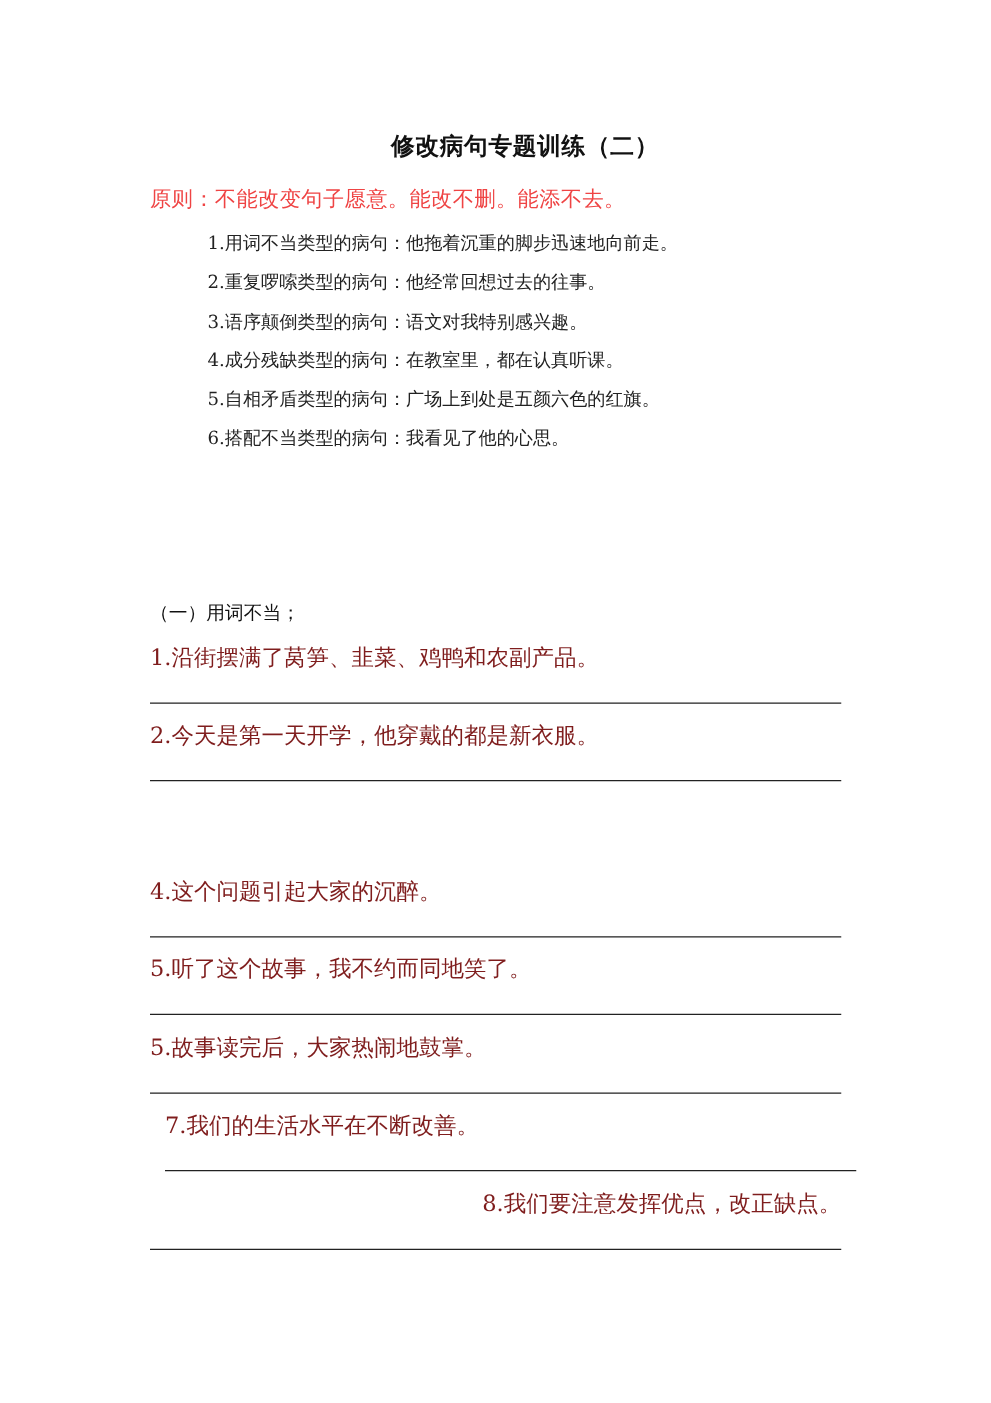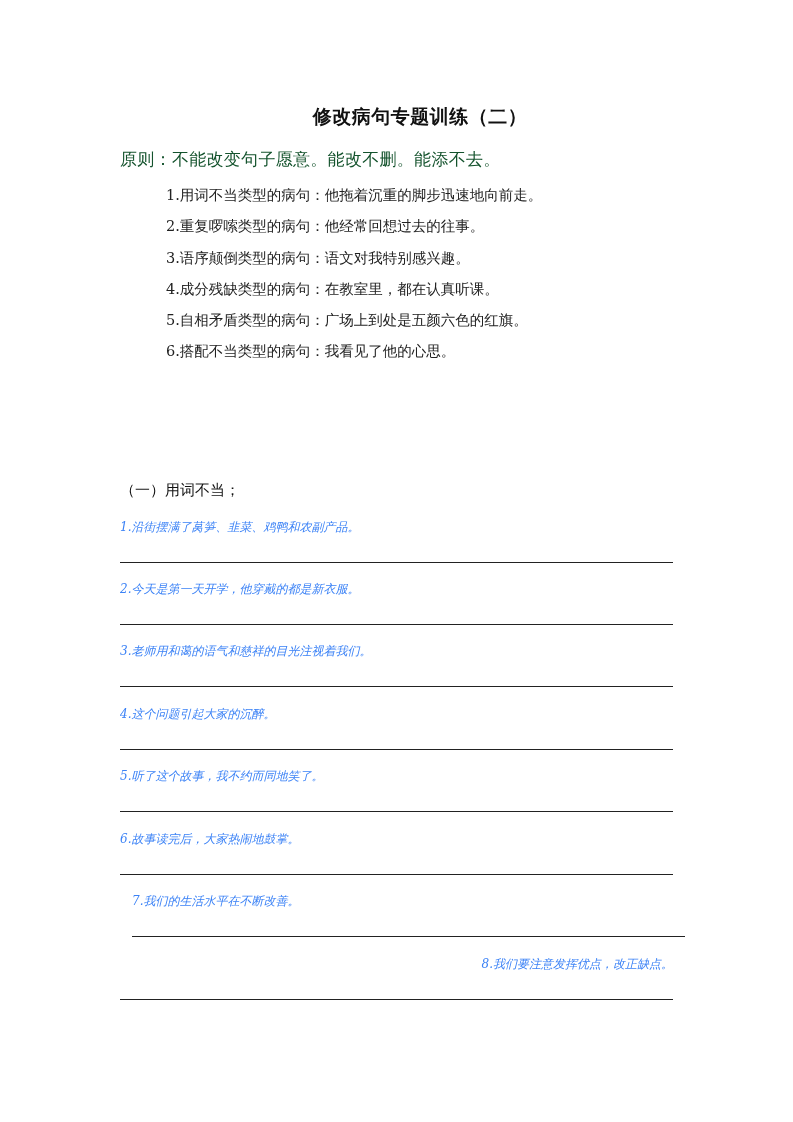--- a/index.html
+++ b/index.html
@@ -31,21 +31,21 @@
       font-size: 19px;
       letter-spacing: 0.5px;
       color: #111;
     }
     .principle {
       position: absolute;
       left: 120px;
       top: 148px;
       font-family: "DejaVu Sans", sans-serif;
       font-size: 17px;
-      color: #14532d;
+      color: #ef4444;
       letter-spacing: 0.3px;
     }
     .type-list {
       position: absolute;
       left: 136px;
       top: 184px;
       width: 556px;
       font-family: "DejaVu Serif", serif;
       font-size: 14.5px;
       color: #222;
@@ -73,26 +73,25 @@
       font-size: 15px;
       color: #111;
     }
     .exercise {
       position: absolute;
       left: 120px;
       width: 553px;
     }
     .exercise-text {
       font-family: "DejaVu Serif", serif;
-      font-size: 12px;
-      color: #3b82f6;
+      font-size: 18px;
+      color: #7f1d1d;
       white-space: nowrap;
       height: 22px;
       line-height: 22px;
-      font-style: italic;
     }
     .answer-line {
       position: absolute;
       left: 0;
       width: 553px;
       top: 46px;
       height: 0;
       border-top: 1.5px solid #222;
     }
     .footer {
@@ -129,37 +128,33 @@
   <div class="exercise" style="top:516px;">
     <div class="exercise-text">1.沿街摆满了莴笋、韭菜、鸡鸭和农副产品。</div>
     <div class="answer-line"></div>
   </div>
 
   <div class="exercise" style="top:578px;">
     <div class="exercise-text">2.今天是第一天开学，他穿戴的都是新衣服。</div>
     <div class="answer-line"></div>
   </div>
 
-  <div class="exercise" style="top:640px;">
-    <div class="exercise-text">3.老师用和蔼的语气和慈祥的目光注视着我们。</div>
-    <div class="answer-line"></div>
-  </div>
 
   <div class="exercise" style="top:703px;">
     <div class="exercise-text">4.这个问题引起大家的沉醉。</div>
     <div class="answer-line"></div>
   </div>
 
   <div class="exercise" style="top:765px;">
     <div class="exercise-text">5.听了这个故事，我不约而同地笑了。</div>
     <div class="answer-line"></div>
   </div>
 
   <div class="exercise" style="top:828px;">
-    <div class="exercise-text">6.故事读完后，大家热闹地鼓掌。</div>
+    <div class="exercise-text">5.故事读完后，大家热闹地鼓掌。</div>
     <div class="answer-line"></div>
   </div>
 
   <div class="exercise" style="top:890px;margin-left:12px;">
     <div class="exercise-text">7.我们的生活水平在不断改善。</div>
     <div class="answer-line"></div>
   </div>
 
   <div class="exercise" style="top:953px;text-align:right;">
     <div class="exercise-text">8.我们要注意发挥优点，改正缺点。</div>

